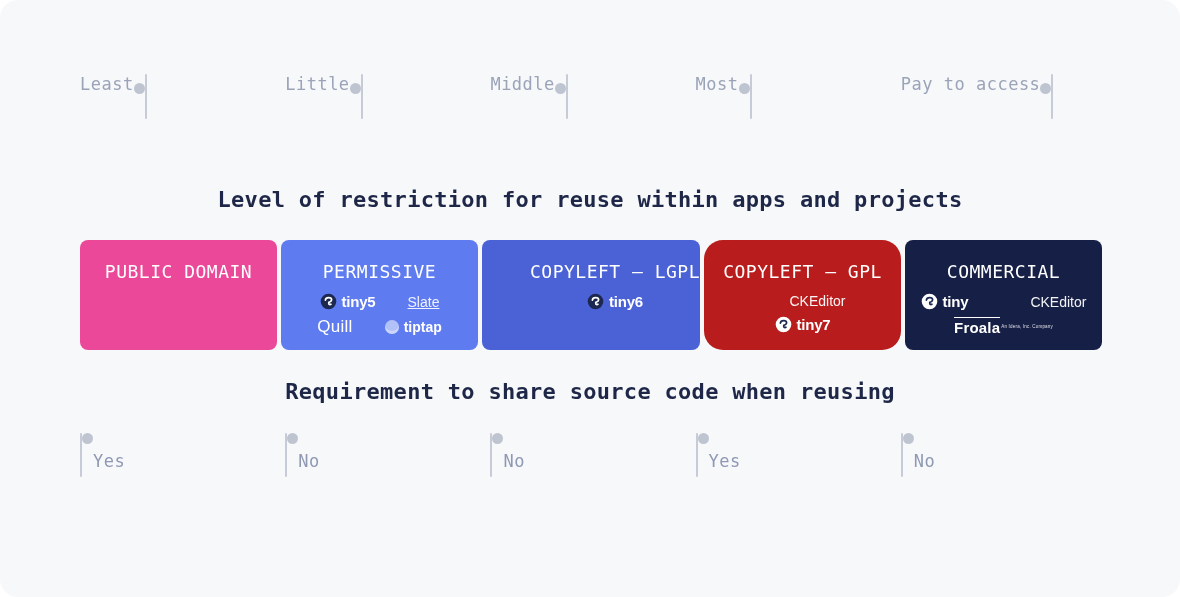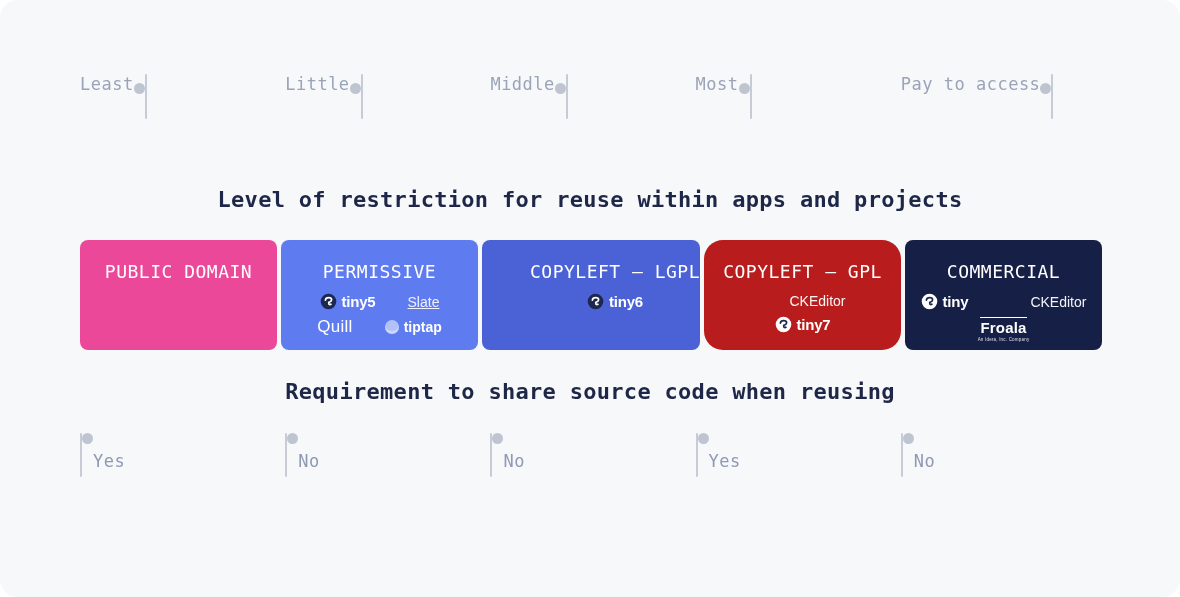--- a/index.html
+++ b/index.html
@@ -79,21 +79,21 @@
   .logo-tiny-text { font-size: 15px; font-weight: 700; letter-spacing: -0.2px; }
   .logo-text { font-size: 14px; font-weight: 400; color: rgba(255,255,255,0.95); margin-left: 30px; }
   .logo-slate { font-size: 14px; font-weight: 500; color: #eef1ff; text-decoration: underline; }
   .logo-quill { font-size: 17px; font-weight: 400; letter-spacing: 0.3px; }
   .logo-tiptap-text { font-size: 14px; font-weight: 700; text-align: center; }
   .tiptap-dot {
     width: 14px; height: 14px; border-radius: 50%;
     background: #b3c1f9;
     box-shadow: inset 0 -3px 0 rgba(255,255,255,0.35);
   }
-  .logo-froala { flex-direction: column; gap: 1px; align-items: center; }
+  .logo-froala { flex-direction: row; gap: 1px; align-items: center; }
   .froala-word { font-size: 15px; font-weight: 700; letter-spacing: 0.2px; border-top: 1.5px solid #ffffff; padding-top: 1px; }
   .froala-sub { font-size: 4.5px; font-weight: 400; color: rgba(255,255,255,0.85); letter-spacing: 0.2px; }
   .tiny-icon { width: 17px; height: 17px; display: block; }
 </style>
 </head>
 <body>
 
 <div class="panel">
 
   <div class="grid-row markers-top" id="topMarkers">

